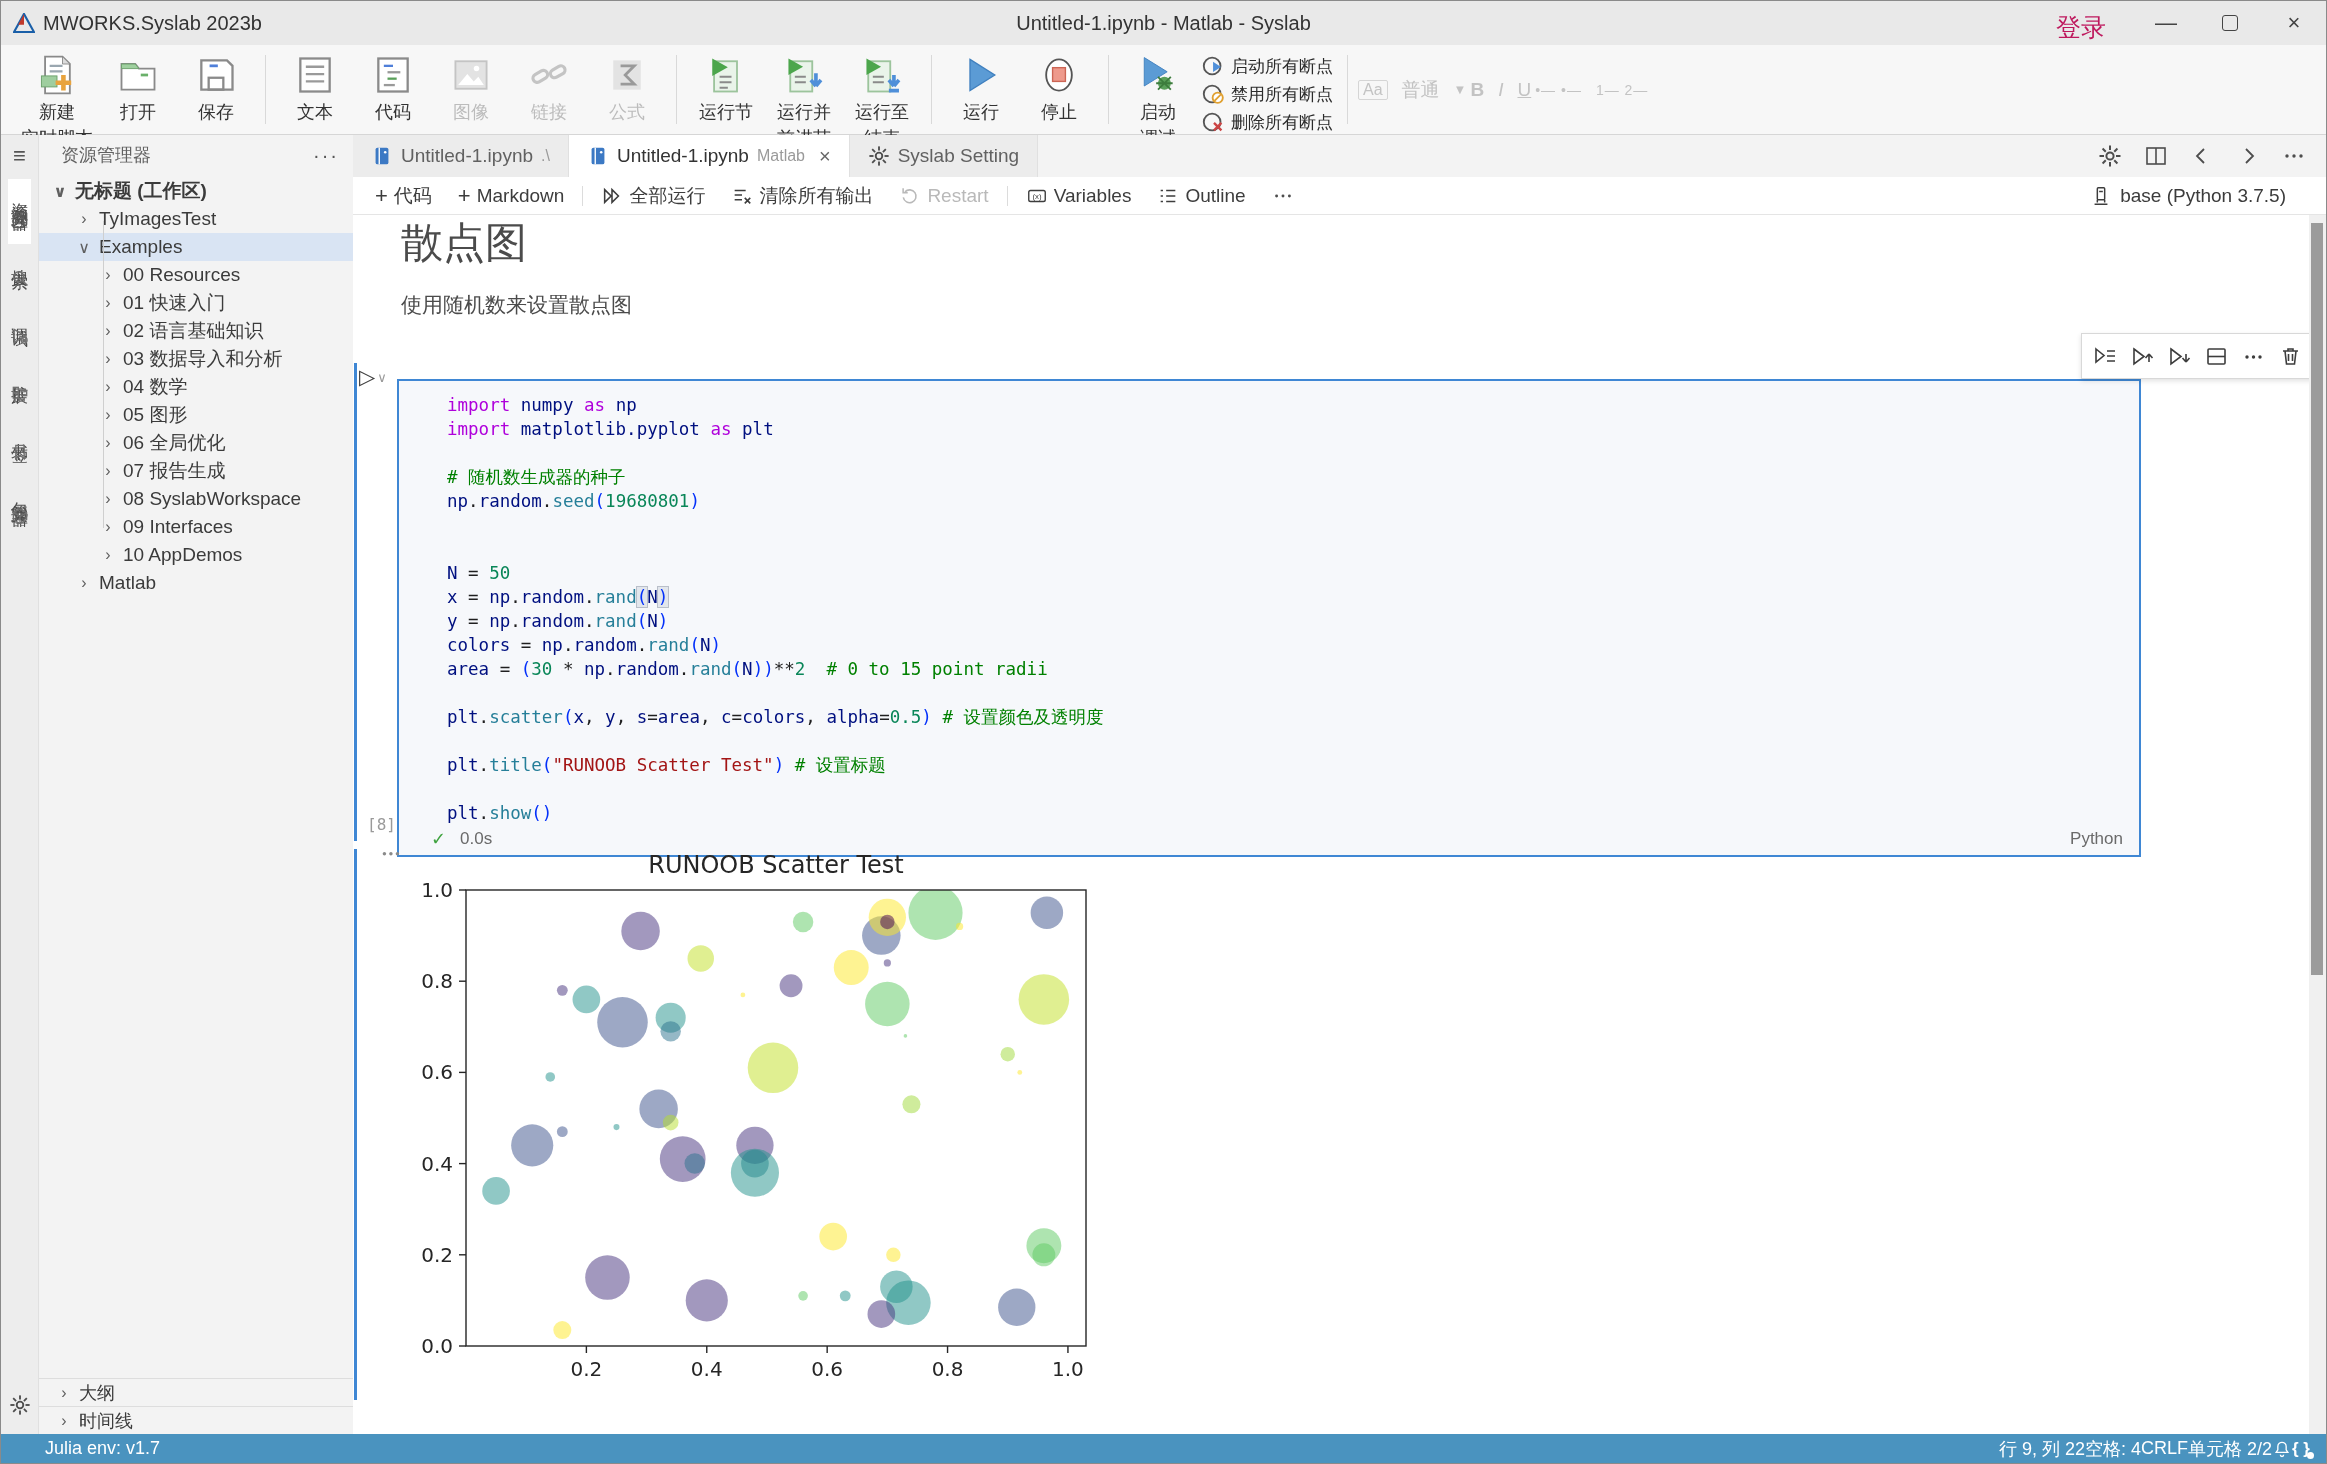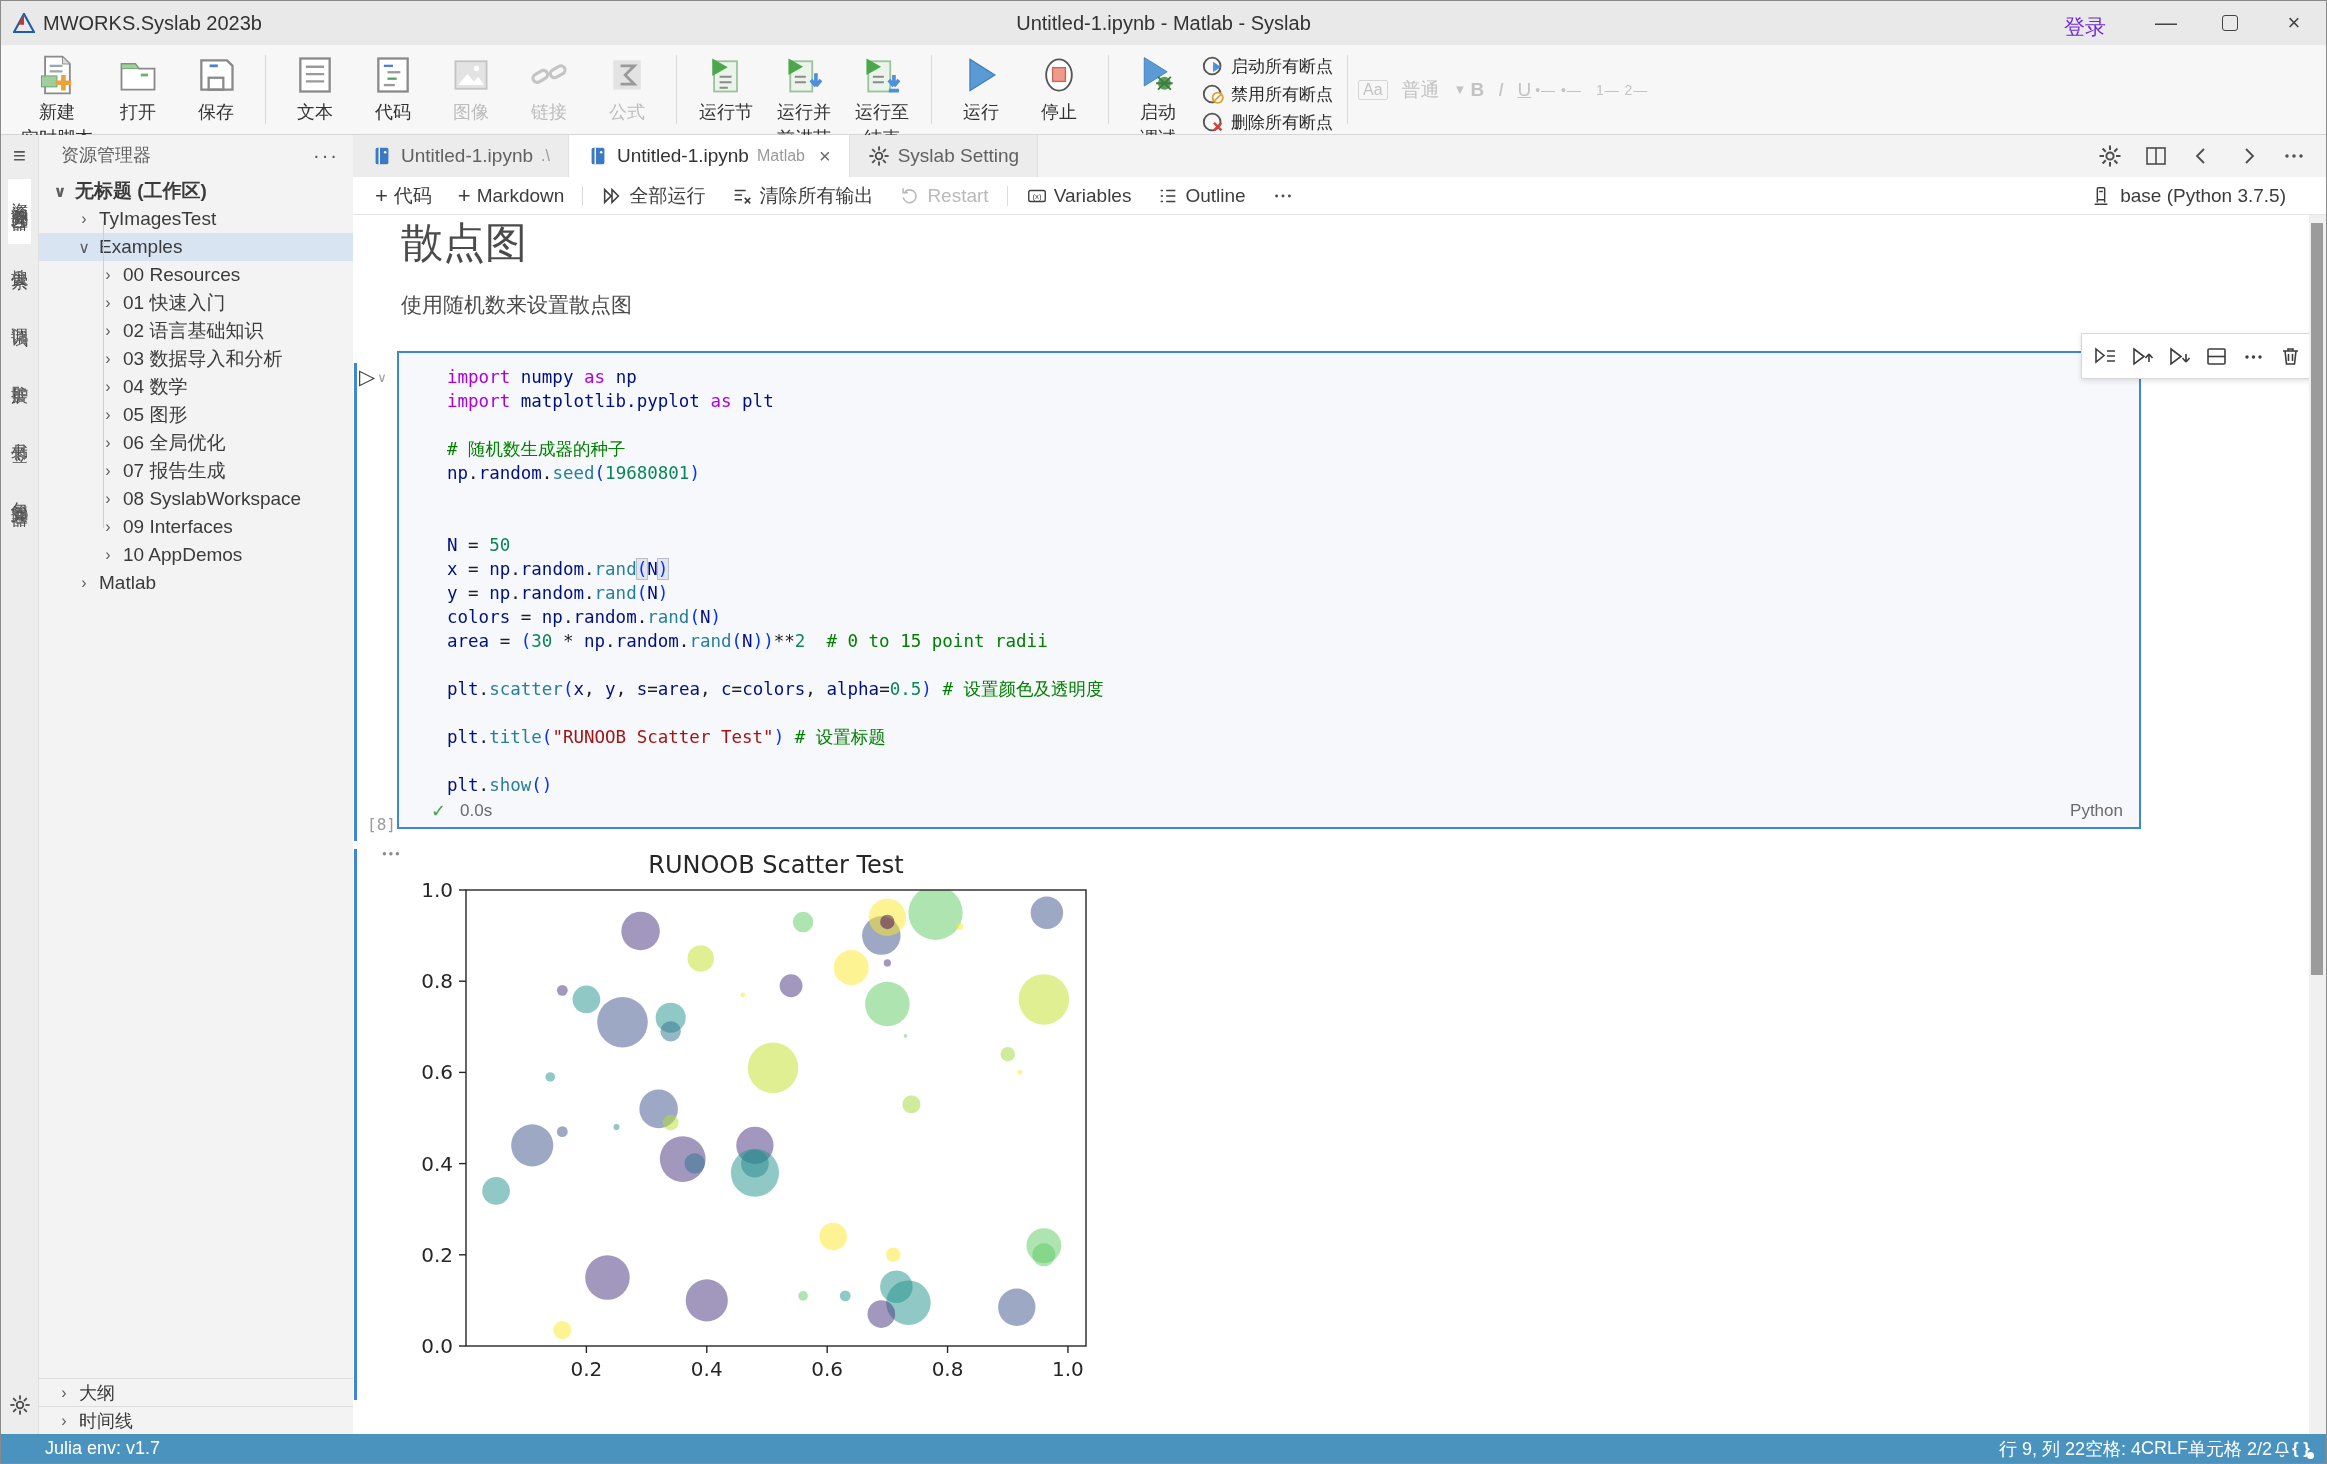--- a/index.html
+++ b/index.html
@@ -6,21 +6,21 @@
   html,body { width:2327px; height:1464px; overflow:hidden; }
   body { font-family:"Liberation Sans","DejaVu Sans",sans-serif; color:#2b2b2b; position:relative; background:#fff; }
   .window { position:absolute; inset:0; border:1px solid #8a8a8a; display:flex; flex-direction:column; }
 
   
   .titlebar { height:44px; background:#e9e9e9; display:flex; align-items:center; position:relative; flex:0 0 auto; }
   .tb-left { display:flex; align-items:center; gap:8px; padding-left:12px; }
   .app-title { font-size:20px; color:#333; }
   .tb-center { position:absolute; left:50%; transform:translateX(-50%); font-size:20px; color:#333; }
   .tb-right { margin-left:auto; display:flex; align-items:center; height:100%; }
-  .login { font-size:21px; color:#6d28d9; padding:0 28px; cursor:pointer;margin-top:8px; }
+  .login { font-size:25px; color:#be185d; padding:0 28px; cursor:pointer;margin-top:8px; }
   .winbtn { width:64px; height:100%; display:flex; align-items:center; justify-content:center; font-size:22px; color:#444; cursor:pointer; }
   .winbtn .maxbox { width:16px; height:16px; border:1.5px solid #444; border-radius:3px; display:inline-block; }
 
   
   .ribbon-tabs { height:36px; background:#e9e9e9; display:flex; align-items:flex-end; padding-left:10px; position:relative; flex:0 0 auto; }
   .rtab { height:36px; padding:0 34px; display:flex; align-items:center; font-size:21px; color:#2b2b2b; cursor:pointer; border-radius:4px 4px 0 0; }
   .rtab.active { background:#f7f7f7; color:#0e6bb8; }
   .layout-ico { position:absolute; right:10px; top:5px; width:26px; height:24px; border:2px solid #7a8aa0; border-radius:3px; cursor:pointer; }
   .layout-ico::after { content:""; position:absolute; right:0; top:0; bottom:0; width:8px; background:#9db8d8; }
 
@@ -92,21 +92,21 @@
 
   
   .nbcontent { position:relative; flex:1 1 auto; background:#fff; overflow:hidden; }
   .nb-h1 { position:absolute; left:48px; top:0px; font-size:42px; font-weight:500; color:#4b4b4b; }
   .nb-p  { position:absolute; left:48px; top:76px; font-size:21px; color:#4b4b4b; }
 
   .cellbar { position:absolute; left:1px; width:3px; background:#3f87d4; }
   .cellbar.b1 { top:148px; height:478px; }
   .cellbar.b2 { top:634px; height:551px; }
 
-  .cell { position:absolute; left:44px; top:136px; width:1744px; height:478px; background:#f6f8fb; border:2px solid #3f87d4; }
+  .cell { position:absolute; left:44px; top:164px; width:1744px; height:478px; background:#f6f8fb; border:2px solid #3f87d4; }
   .cell-gutter { position:absolute; left:6px; top:150px; display:flex; align-items:center; gap:2px; color:#3d3d3d; }
   .cell-run { font-size:21px; cursor:pointer; color:#3d3d3d; }
   .cell-chev { font-size:13px; color:#9a9a9a; cursor:pointer; }
   .exec-count { position:absolute; left:14px; top:600px; font-family:"DejaVu Sans Mono",monospace; font-size:16px; color:#9a9a9a; }
 
   .code { position:absolute; left:48px; top:12px; right:16px; font-family:"DejaVu Sans Mono","Liberation Mono",monospace; font-size:17.5px; line-height:24px; white-space:pre; }
   .tok-kw{color:#af00db} .tok-id{color:#001080} .tok-fn{color:#267f99} .tok-num{color:#098658}
   .tok-com{color:#008000} .tok-str{color:#a31515} .tok-pr{color:#0431fa} .tok-tx{color:#1f1f1f}
   .tok-hl{color:#0431fa; background:#e2e6ec; box-shadow:0 0 0 1px #b9bfc9;}
   .cell-status { position:absolute; left:0; right:0; bottom:0; height:32px; display:flex; align-items:center; gap:14px; padding:0 16px 0 32px; font-size:17px; color:#6a6a6a; }

